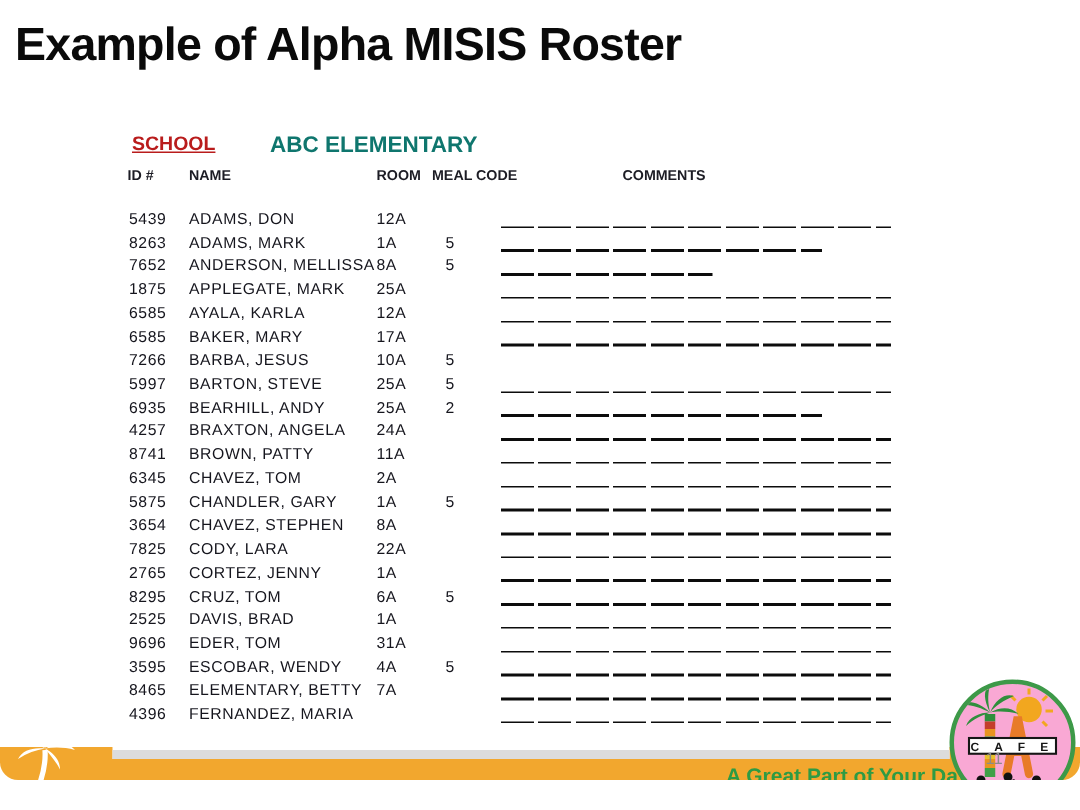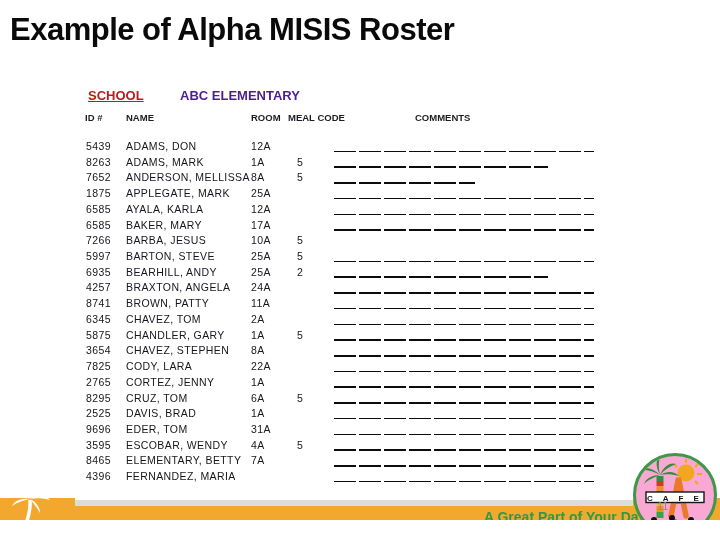--- a/index.html
+++ b/index.html
@@ -1,27 +1,28 @@
 <!DOCTYPE html>
 <html style="--band: #F2A72E; --green: #2E9B44; --logo-green: #3D9948;"><head>
 <meta charset="utf-8">
 <style>
   html,body{margin:0;padding:0;background:#fff;}
   .slide{
     position:relative;width:720px;height:520px;background:#fff;overflow:hidden;
     font-family:"Liberation Sans",sans-serif;
+    border-radius:12px;
   }
   .title{
     position:absolute;left:10px;top:12px;font-size:31px;font-weight:bold;
     color:#0a0a0a;letter-spacing:-0.5px;white-space:nowrap;
   }
   
   .scan{position:absolute;left:75px;top:70px;width:558px;height:436px;background:#fff;z-index:2;}
   .school-label{position:absolute;left:13px;top:18px;font-size:13px;font-weight:bold;color:#b91c1c;text-decoration:underline;}
-  .school-name{position:absolute;left:105px;top:18px;font-size:13px;font-weight:bold;color:#4c1d95;}
+  .school-name{position:absolute;left:105px;top:18px;font-size:15px;font-weight:bold;color:#0f766e;}
   .thead{position:absolute;left:0;top:42px;width:100%;height:14px;font-size:9.5px;font-weight:bold;color:#1c1c24;}
   .thead span{position:absolute;white-space:nowrap;}
   .h-id{left:10px}.h-name{left:51px}.h-room{left:176px}.h-meal{left:213px}.h-comments{left:340px}
   .tbody{position:absolute;left:0;top:69px;width:100%;}
   .row{position:relative;height:15.72px;font-size:10.5px;color:#15151d;letter-spacing:0.4px;}
   .row span{position:absolute;white-space:nowrap;top:1px;}
   .c-id{left:11px}.c-name{left:51px}.c-room{left:176px}.c-meal{left:222px}
   .cline{
     position:absolute;left:259px;bottom:2.5px;height:1.6px;
     background:repeating-linear-gradient(90deg,#0c0c0c 0 22px,transparent 22px 25px);

